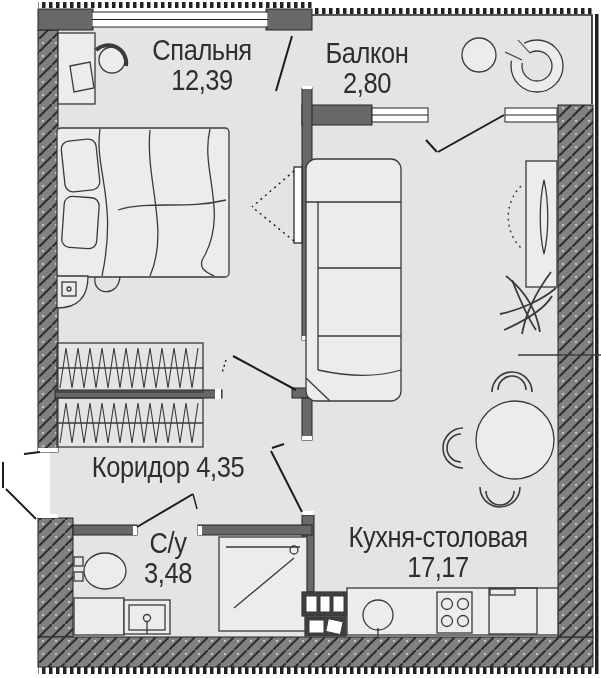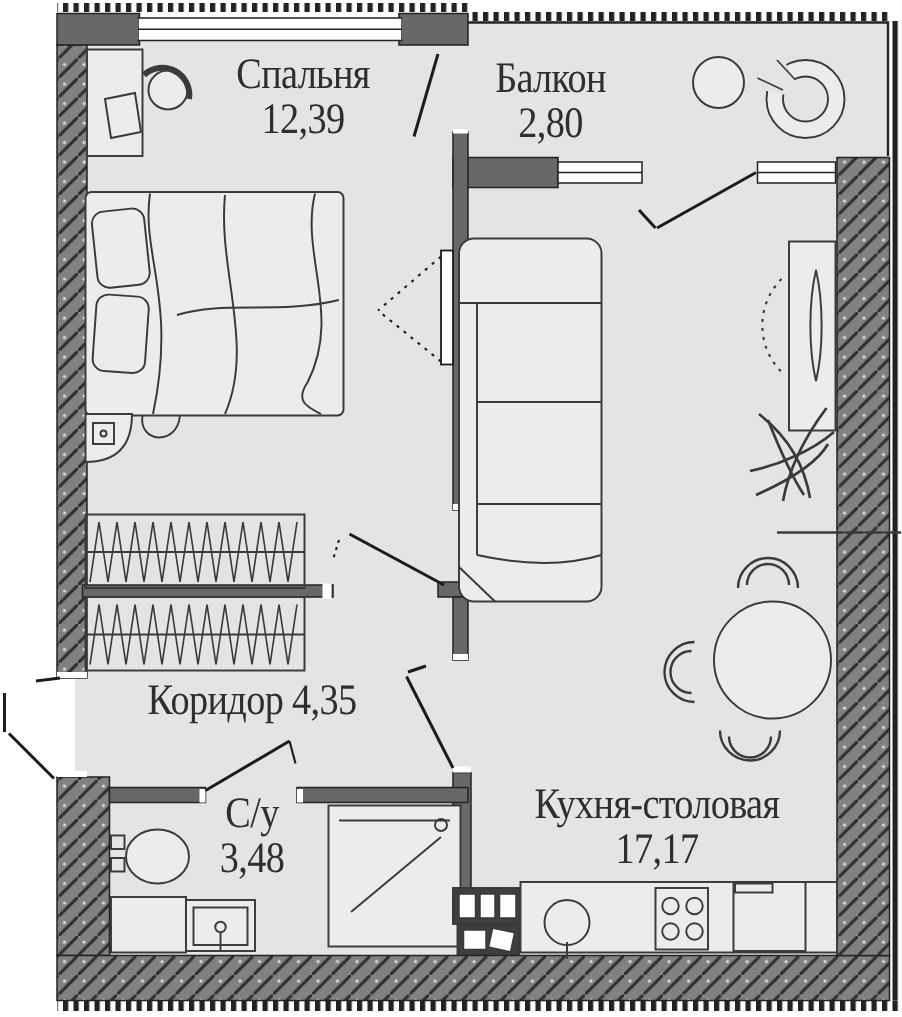--- a/index.html
+++ b/index.html
@@ -1,18 +1,18 @@
 <!DOCTYPE html>
 <html><head>
 <meta charset="utf-8">
 <style>
   html,body{margin:0;padding:0;background:#ffffff;}
   .plan{
     position:relative;width:601px;height:678px;background:#ffffff;overflow:hidden;
-    font-family:Liberation Serif, serif;
+    font-family:Liberation Sans, sans-serif;
   }
   .plan svg{position:absolute;left:0;top:0;}
   .room-label{
     position:absolute;color:#2e2e2e;text-align:center;white-space:nowrap;
     transform:translate(-50%,-50%) scaleX(0.88);
     font-size:29px;line-height:1.05;font-weight:400;letter-spacing:-0.5px;
   }
   .room-label .area{display:block;}
   .room-label.inline .area{display:inline;}
 </style>

